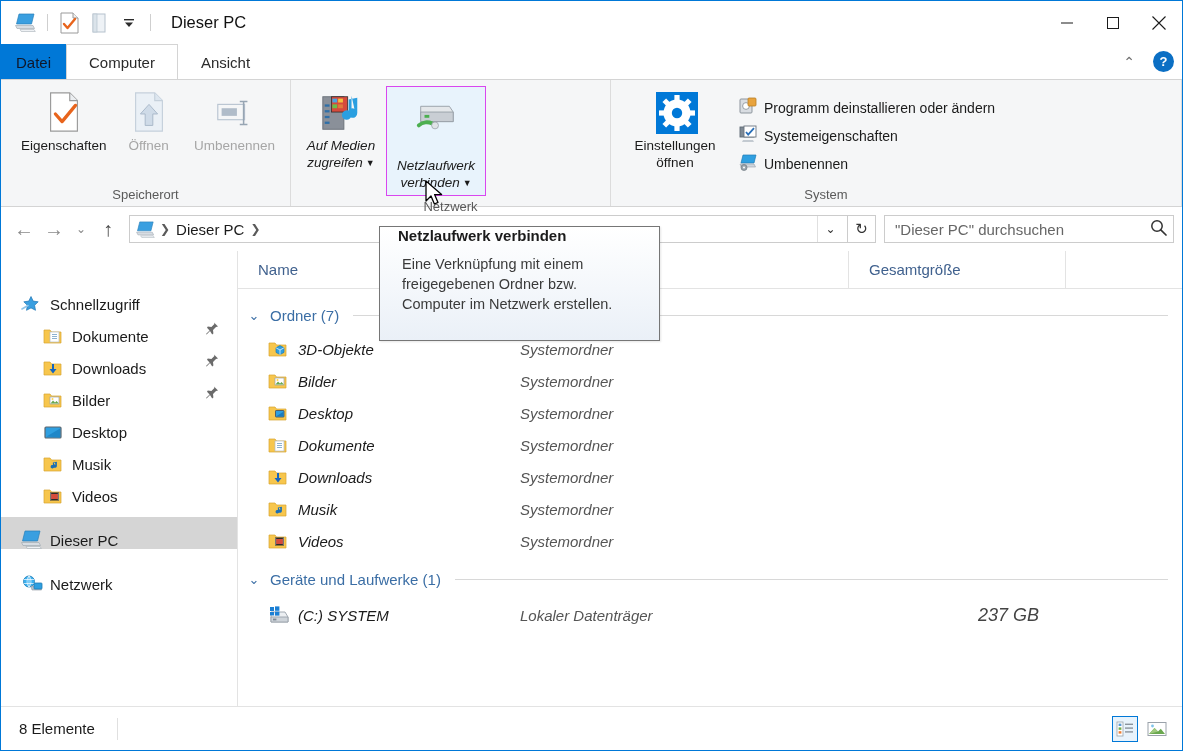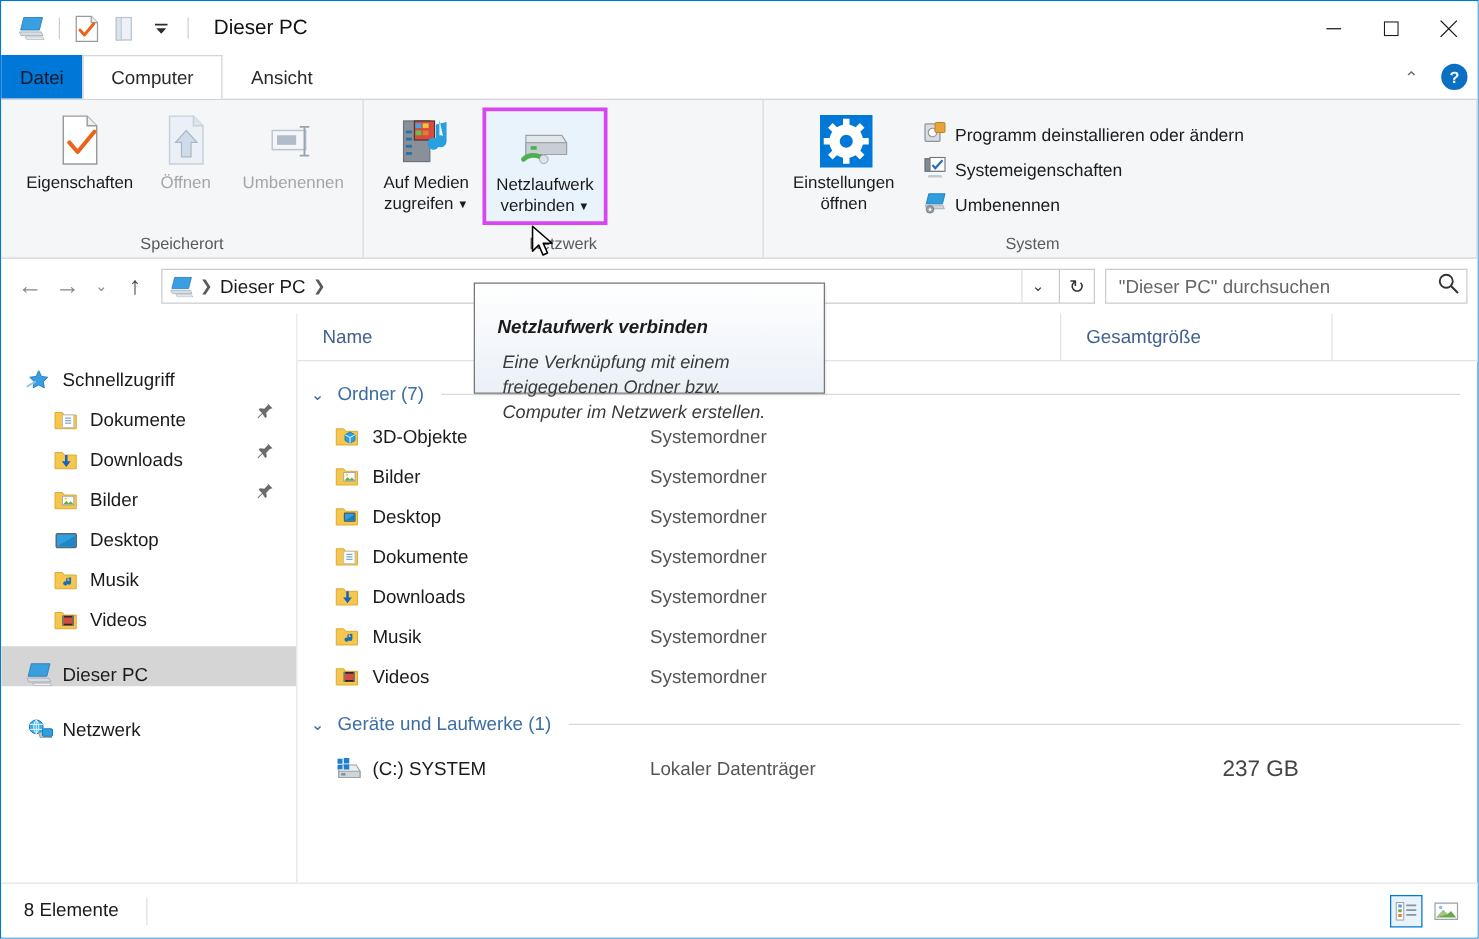--- a/index.html
+++ b/index.html
@@ -108,21 +108,21 @@
     border: 1px solid transparent;
     min-width: 58px;
     cursor: default;
   }
   .rbtn .ico { height: 44px; display: flex; align-items: center; justify-content: center; }
   .rbtn .lbl {
     font-size: 13.5px; color: #1b1b1b; text-align: center; line-height: 17px;
     margin-top: 2px;
   }
   .rbtn.disabled .lbl { color: #a6a6a6; }
-  .rbtn.hover { background: #e8f3fc; border: 3px solid #d946ef; }
+  .rbtn.hover { background: #e8f3fc; border: 1px solid #d946ef; gap: 20px; }
   .caret { font-size: 9px; margin-left: 3px; vertical-align: middle; }
 
   .sys-list { display: flex; flex-direction: column; gap: 5px; padding: 10px 0 0 6px; }
   .sys-item {
     display: flex; align-items: center; gap: 7px;
     font-size: 14px; color: #1b1b1b; padding: 1px 4px;
     cursor: default;
   }
 
   
@@ -210,38 +210,38 @@
   .grouphdr {
     height: 36px; display: flex; align-items: center;
     padding-left: 8px; gap: 8px;
   }
   .grp-chev { color: #3b6ea5; font-size: 13px; width: 16px; text-align: center; }
   .grp-lbl { font-size: 15px; color: #3b6ea5; white-space: nowrap; }
   .grp-rule { flex: 1; height: 1px; background: #d8d8d8; margin-right: 14px; margin-left: 6px; }
   .frow {
     height: 32px; display: flex; align-items: center;
     cursor: default;
+    font-style: italic;
   }
   .fname { width: 282px; display: flex; align-items: center; padding-left: 30px; }
   .fname .fi { width: 22px; display: flex; align-items: center; margin-right: 8px; }
   .fname .ft { font-size: 15px; color: #1b1b1b; }
   .ftype { width: 330px; font-size: 15px; color: #555; }
   .fsize { width: 217px; font-size: 18px; color: #444; text-align: right; padding-right: 28px; }
 
   
   .tooltip {
     position: absolute;
     left: 378px; top: 218px;
-    width: 281px; height: 89px;
+    width: 281px; height: 115px;
     background: linear-gradient(180deg,#ffffff 0%, #f4f7fb 55%, #eaf0f7 100%);
     border: 1px solid #767676;
-    padding: 26px 14px 0 18px;
+    padding: 0 14px 0 18px;
     z-index: 50;
     box-shadow: 1px 1px 2px rgba(0,0,0,0.10);
-    font-style: italic;
   }
   .tt-title { font-size: 15px; font-weight: bold; color: #1b1b1b; margin-bottom: 10px; }
   .tt-body { font-size: 14.5px; color: #3a3a3a; line-height: 20px; padding-left: 4px; }
 
   
   .statusbar {
     flex: 0 0 44px; height: 44px;
     border-top: 1px solid #e3e3e3;
     display: flex; align-items: center;
     background: #ffffff; position: relative;
@@ -358,21 +358,21 @@
               <path d="M33 11v24M29 11h8M29 35h8" stroke="#97a5b3" stroke-width="1.6" fill="none"></path>
             </svg>
           </div>
           <div class="lbl">Umbenennen</div>
         </div>
       </div>
       <div class="rgroup-title">Speicherort</div>
     </div>
 
     <div class="rgroup" style="width:320px;">
-      <div class="rgroup-body" style="padding-left:6px; gap:1px;">
+      <div class="rgroup-body" style="padding-left:6px; gap:1px;font-style:italic;">
         <div class="rbtn" style="min-width:88px;">
           <div class="ico">
             <svg width="46" height="44" viewBox="0 0 46 46">
               <rect x="4" y="6" width="22" height="34" fill="#8a9099" stroke="#6c727a" stroke-width="1"></rect>
               <rect x="13" y="6" width="17" height="16" fill="#d64b3c"></rect>
               <rect x="13" y="6" width="17" height="16" fill="none" stroke="#2b2b2b" stroke-width="0.8"></rect>
               <rect x="14" y="8" width="5" height="4" fill="#4aa3e0"></rect>
                 <rect x="20" y="8" width="5" height="4" fill="#f2c23e"></rect>
               <rect x="14" y="14" width="5" height="4" fill="#6abf4b"></rect>
                 <rect x="20" y="14" width="5" height="4" fill="#e07b3c"></rect>

